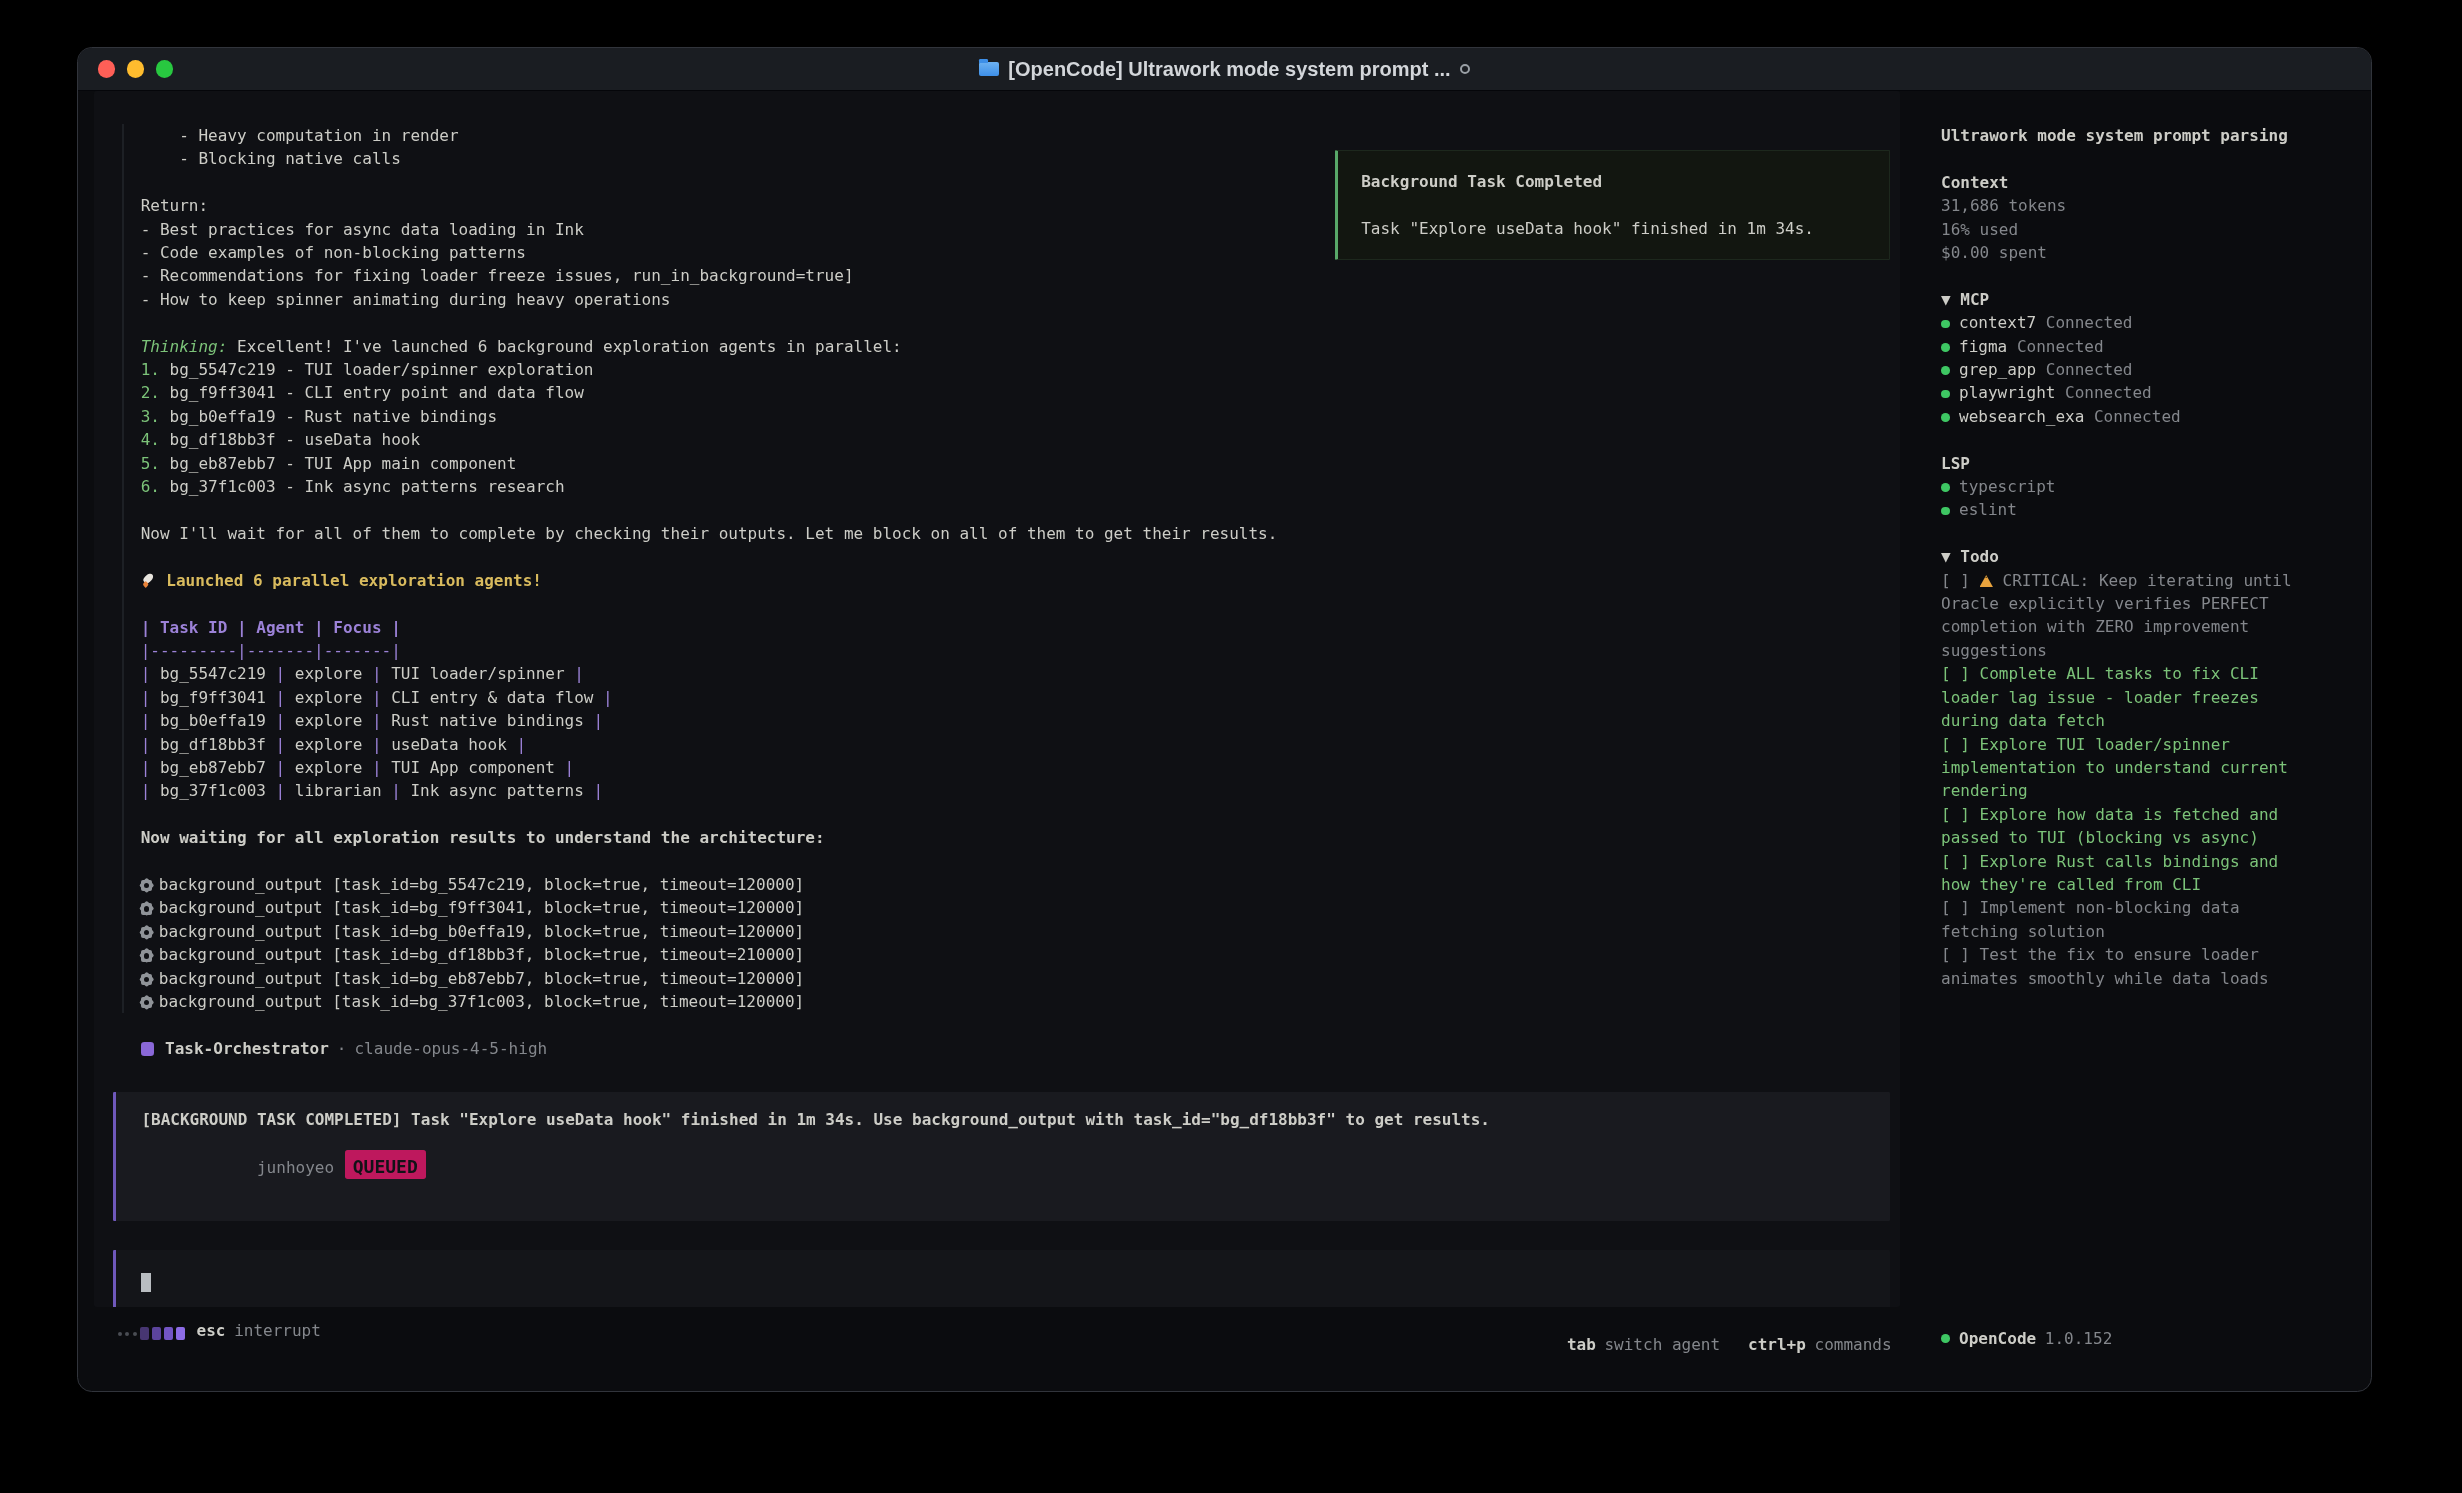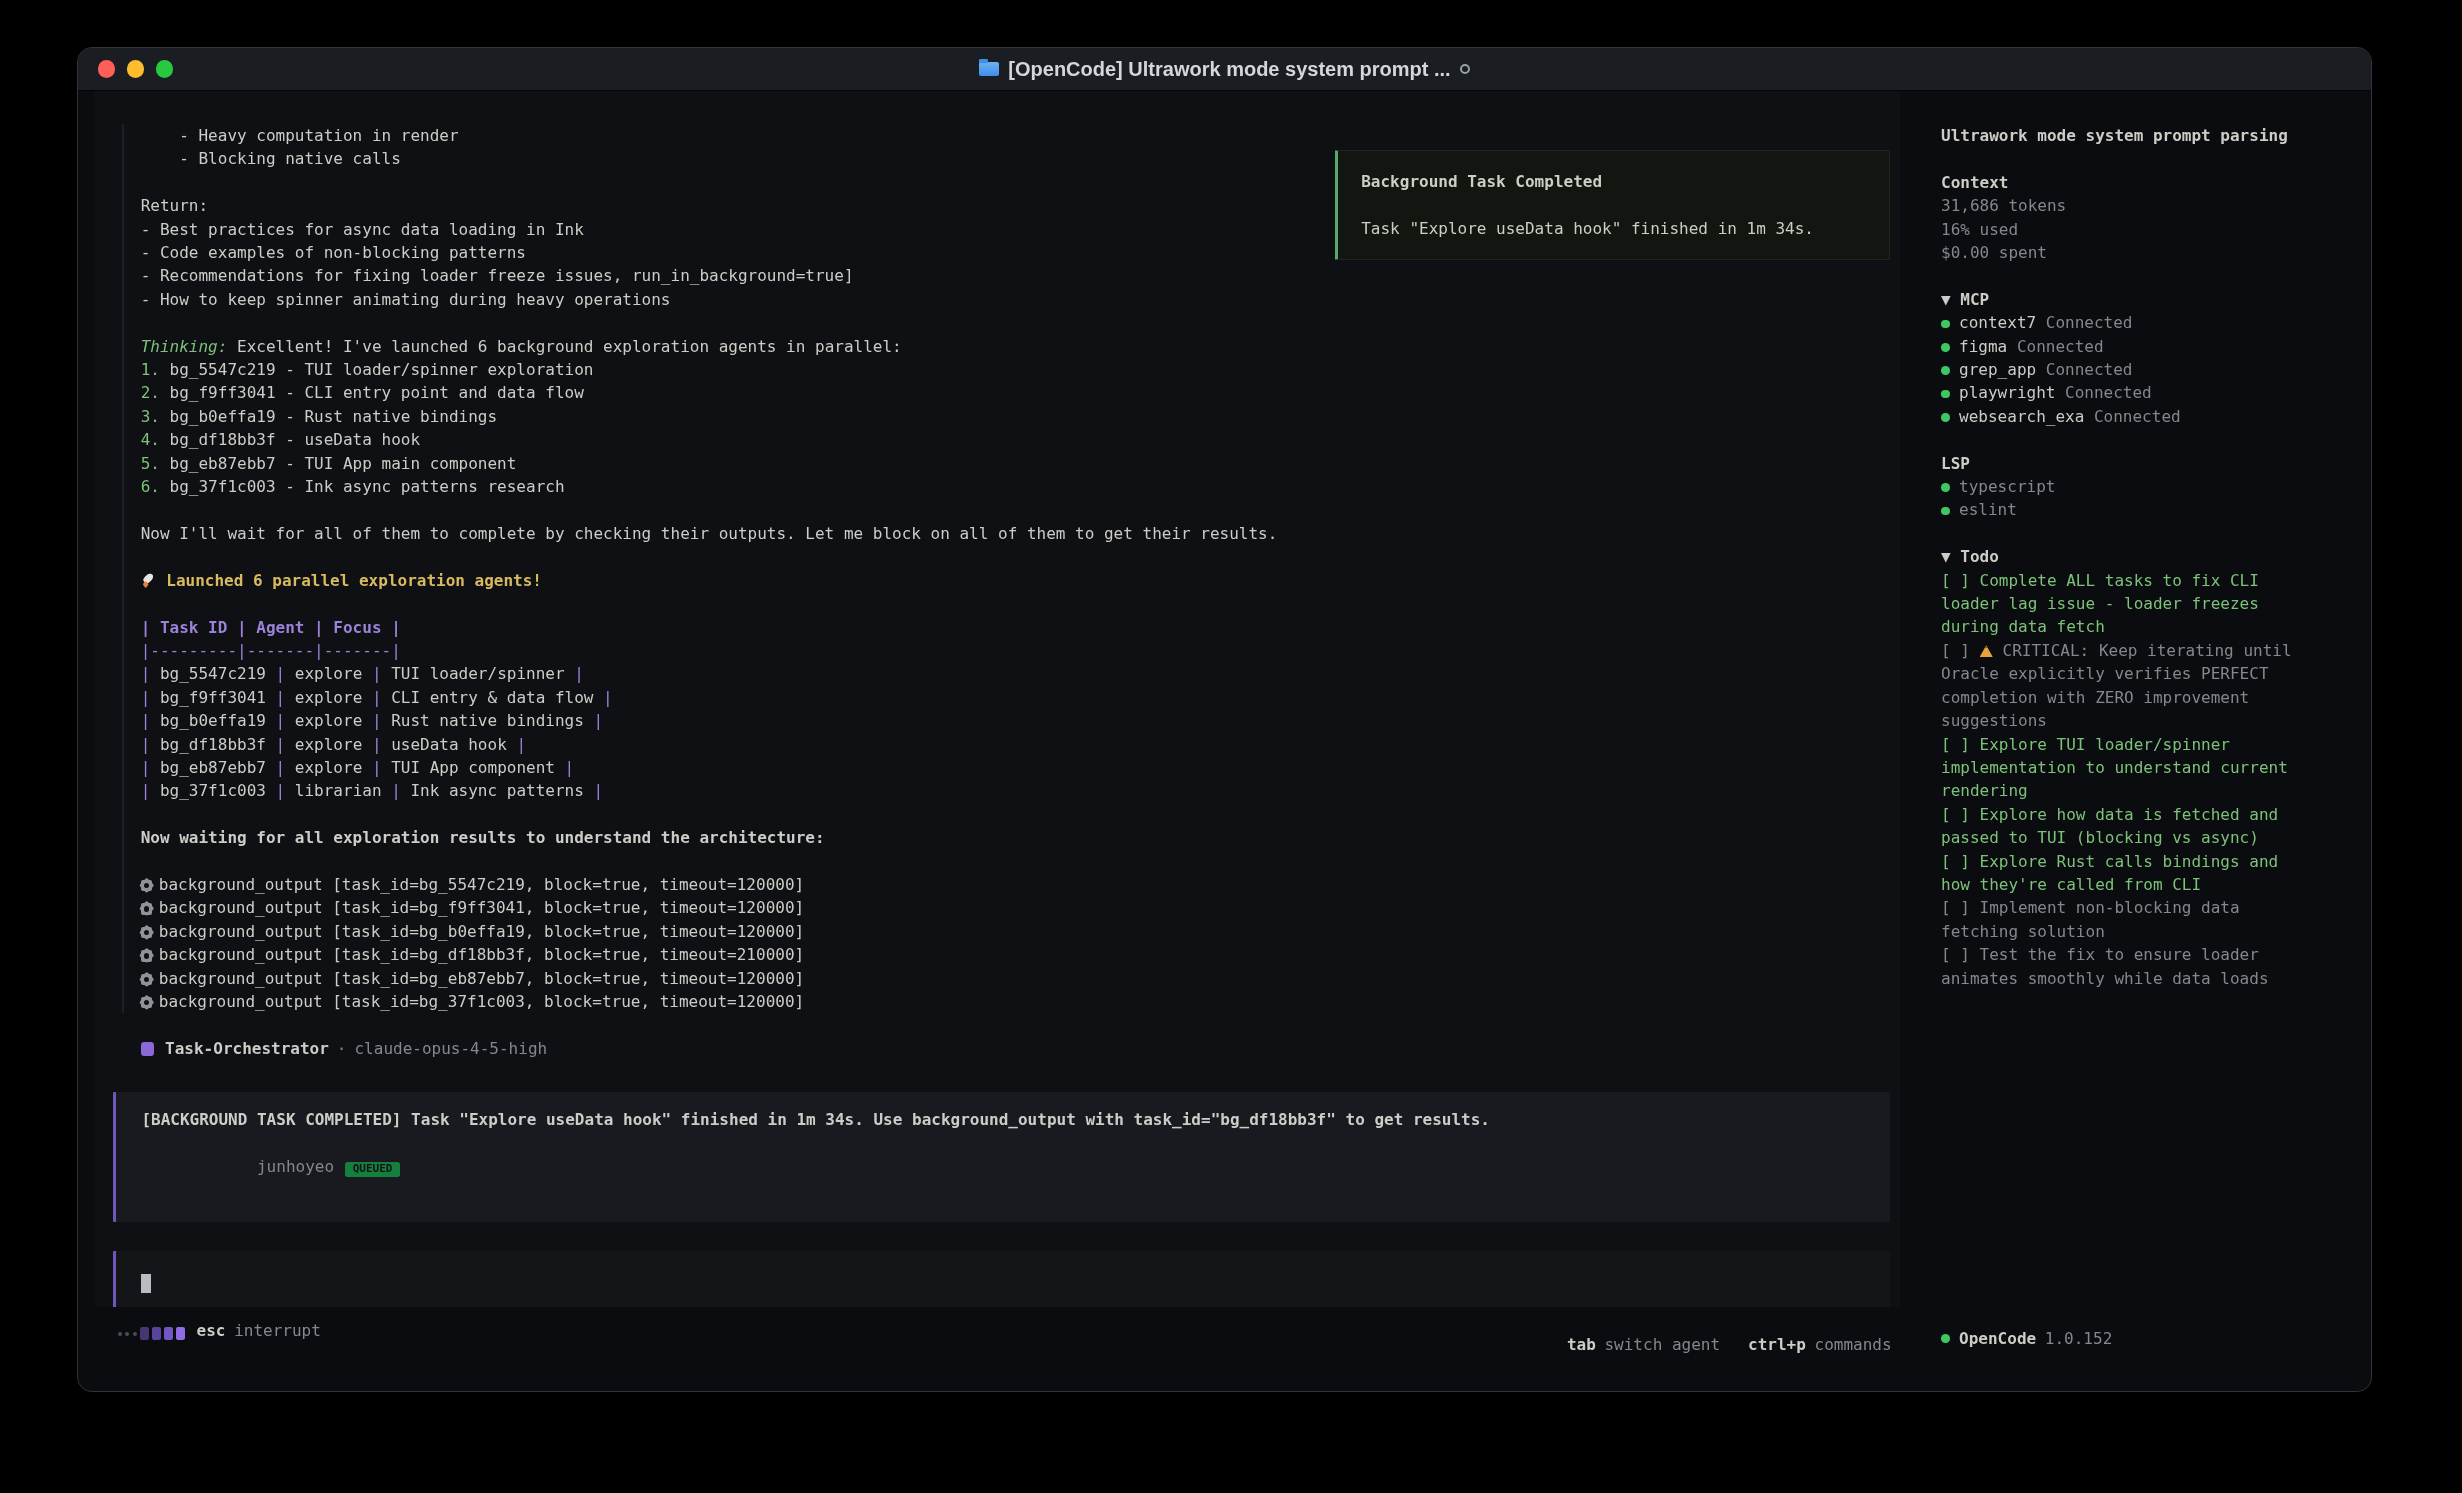--- a/index.html
+++ b/index.html
@@ -37,22 +37,22 @@
 
   .scrollback { margin:33px 0 0 28px; border-left:2px solid #1d2025; padding-left:16.7px; }
 
   .agent-header { margin:24px 0 0 47px; line-height:23.4px; }
   .agent-icon { display:inline-block; width:13.4px; height:13.4px; border-radius:3.3px;
     background:#8a68d8; margin-right:10.7px; vertical-align:-1.3px; }
   .agent-header .sep { margin:0 8px; }
 
   .task-block { background:#191a1f; border-left:3.3px solid #6f58bb; border-radius:1.3px;
     margin:31px 9.4px 0 19px; padding:16px 20px 19px 25.4px; }
-  .badge { background:#15803d; color:#121217; font-weight:700; font-size:11px;
-    padding:0 8px 2px; border-radius:2.7px; margin-left:10.7px; }
+  .badge { background:#be185d; color:#121217; font-weight:700; font-size:18px;
+    padding:6px 8px 2px; border-radius:2.7px; margin-left:10.7px; }
 
   .input-block { background:#141519; border-left:3.3px solid #6f58bb; border-radius:1.3px;
     margin:29px 9.4px 0 19px; height:64px; padding:23px 0 0 25.4px; }
   .cursor { display:inline-block; width:10px; height:19px; background:#b9bdc1; }
 
   .input-footer { margin:6.7px 0 0 47px; line-height:23.4px; }
 
   .toast { position:absolute; top:59px; right:9.4px; width:555px; background:#121610;
     border:0.7px solid #1d281d; border-left:3.3px solid #58a869; border-radius:1.3px;
     padding:19px 23px; }
@@ -237,22 +237,22 @@
         <div class="tline fg b" data-name="lsp-header">LSP</div>
         <div data-name="lsp-list">
             <div class="tline" data-name="lsp-item"><span class="icon icon-status-dot" data-name="status-dot-icon"></span><span class="dim" data-name="text-segment">typescript</span></div>
             <div class="tline" data-name="lsp-item"><span class="icon icon-status-dot" data-name="status-dot-icon"></span><span class="dim" data-name="text-segment">eslint</span></div>
           </div>
       </div>
 
       <div class="sb-section" data-name="todo-section">
         <div class="tline" data-name="todo-header"><span class="fg tri" data-name="chevron-down-icon">▼</span><span> </span><span class="fg b" data-name="todo-header-label">Todo</span></div>
         <div class="todo-lines" data-name="todo-list">
+            <div class="tline" data-name="todo-item"><span class="dim" data-name="text-segment">[ ] </span><span class="icon icon-warning" data-name="warning-icon"></span><span class="dim" data-name="text-segment"> CRITICAL: Keep iterating until Oracle explicitly verifies PERFECT completion with ZERO improvement suggestions</span></div>
             <div class="tline" data-name="todo-item"><span class="green" data-name="text-segment">[ ] Complete ALL tasks to fix CLI loader lag issue - loader freezes during data fetch</span></div>
-            <div class="tline" data-name="todo-item"><span class="dim" data-name="text-segment">[ ] </span><span class="icon icon-warning" data-name="warning-icon"></span><span class="dim" data-name="text-segment"> CRITICAL: Keep iterating until Oracle explicitly verifies PERFECT completion with ZERO improvement suggestions</span></div>
             <div class="tline" data-name="todo-item"><span class="green" data-name="text-segment">[ ] Explore TUI loader/spinner implementation to understand current rendering</span></div>
             <div class="tline" data-name="todo-item"><span class="green" data-name="text-segment">[ ] Explore how data is fetched and passed to TUI (blocking vs async)</span></div>
             <div class="tline" data-name="todo-item"><span class="green" data-name="text-segment">[ ] Explore Rust calls bindings and how they're called from CLI</span></div>
             <div class="tline" data-name="todo-item"><span class="dim" data-name="text-segment">[ ] Implement non-blocking data fetching solution</span></div>
             <div class="tline" data-name="todo-item"><span class="dim" data-name="text-segment">[ ] Test the fix to ensure loader animates smoothly while data loads</span></div>
           </div>
       </div>
 
       <div class="sb-footer" data-name="app-version">
         <span class="icon icon-status-dot" data-name="status-dot-icon"></span>

